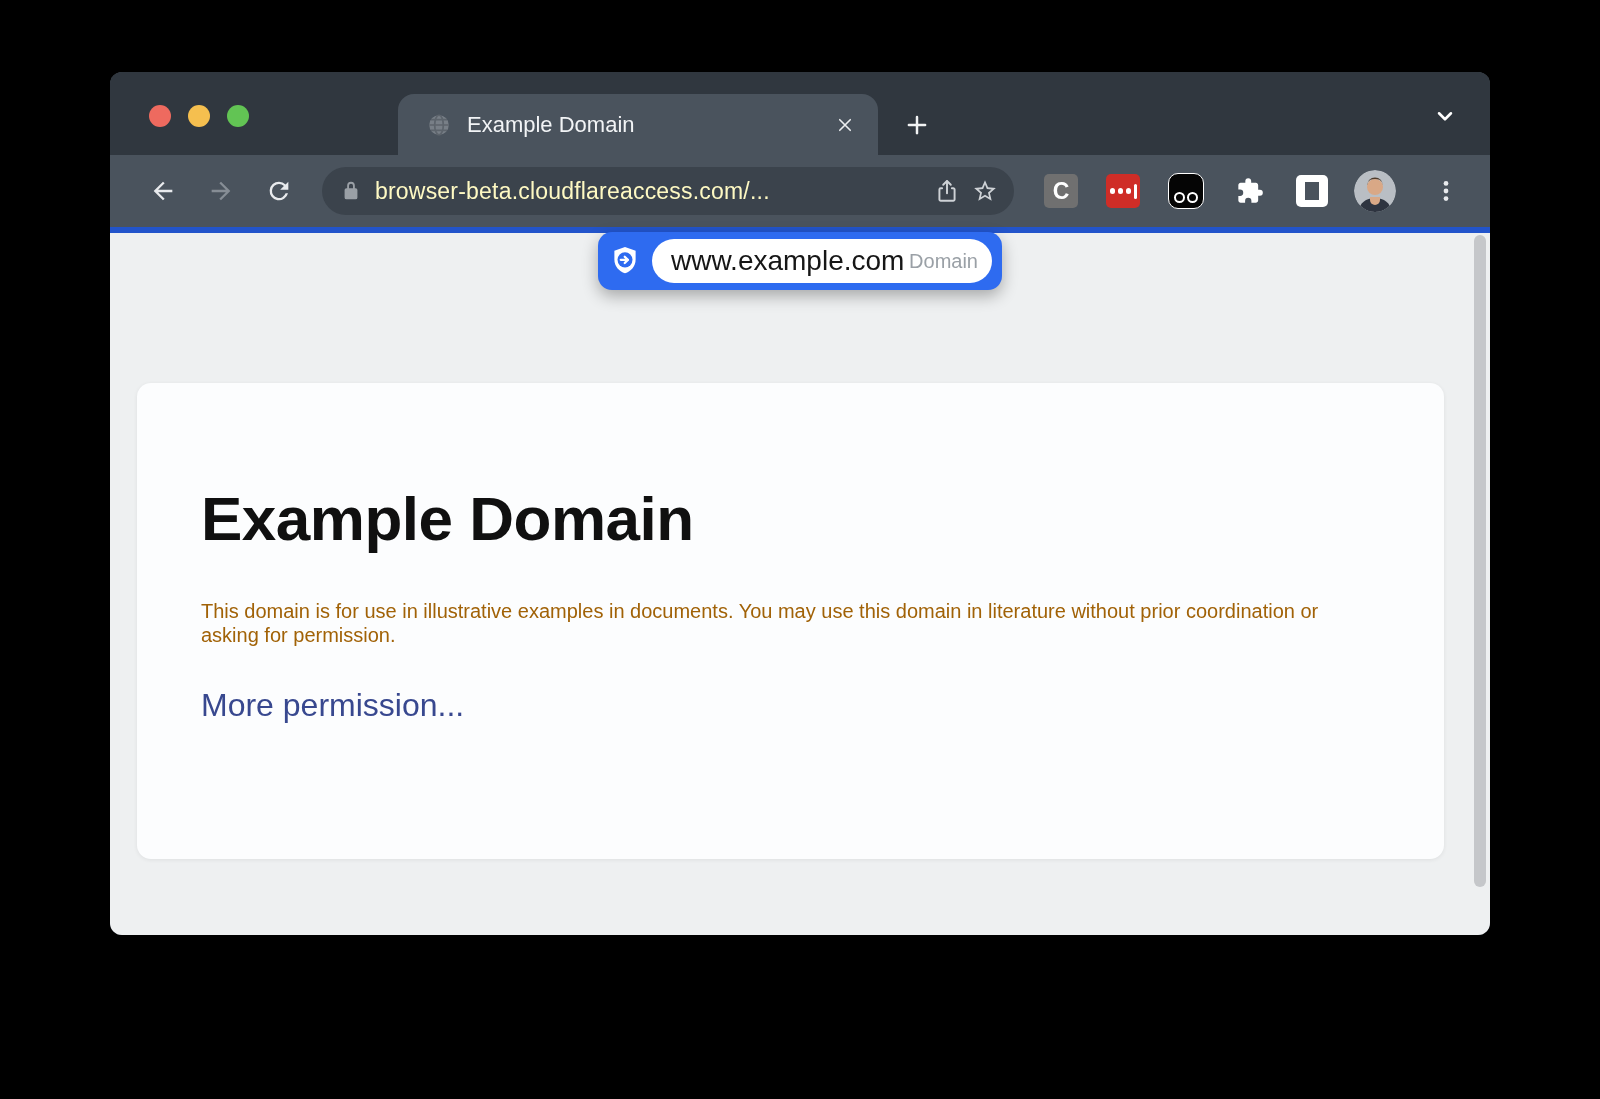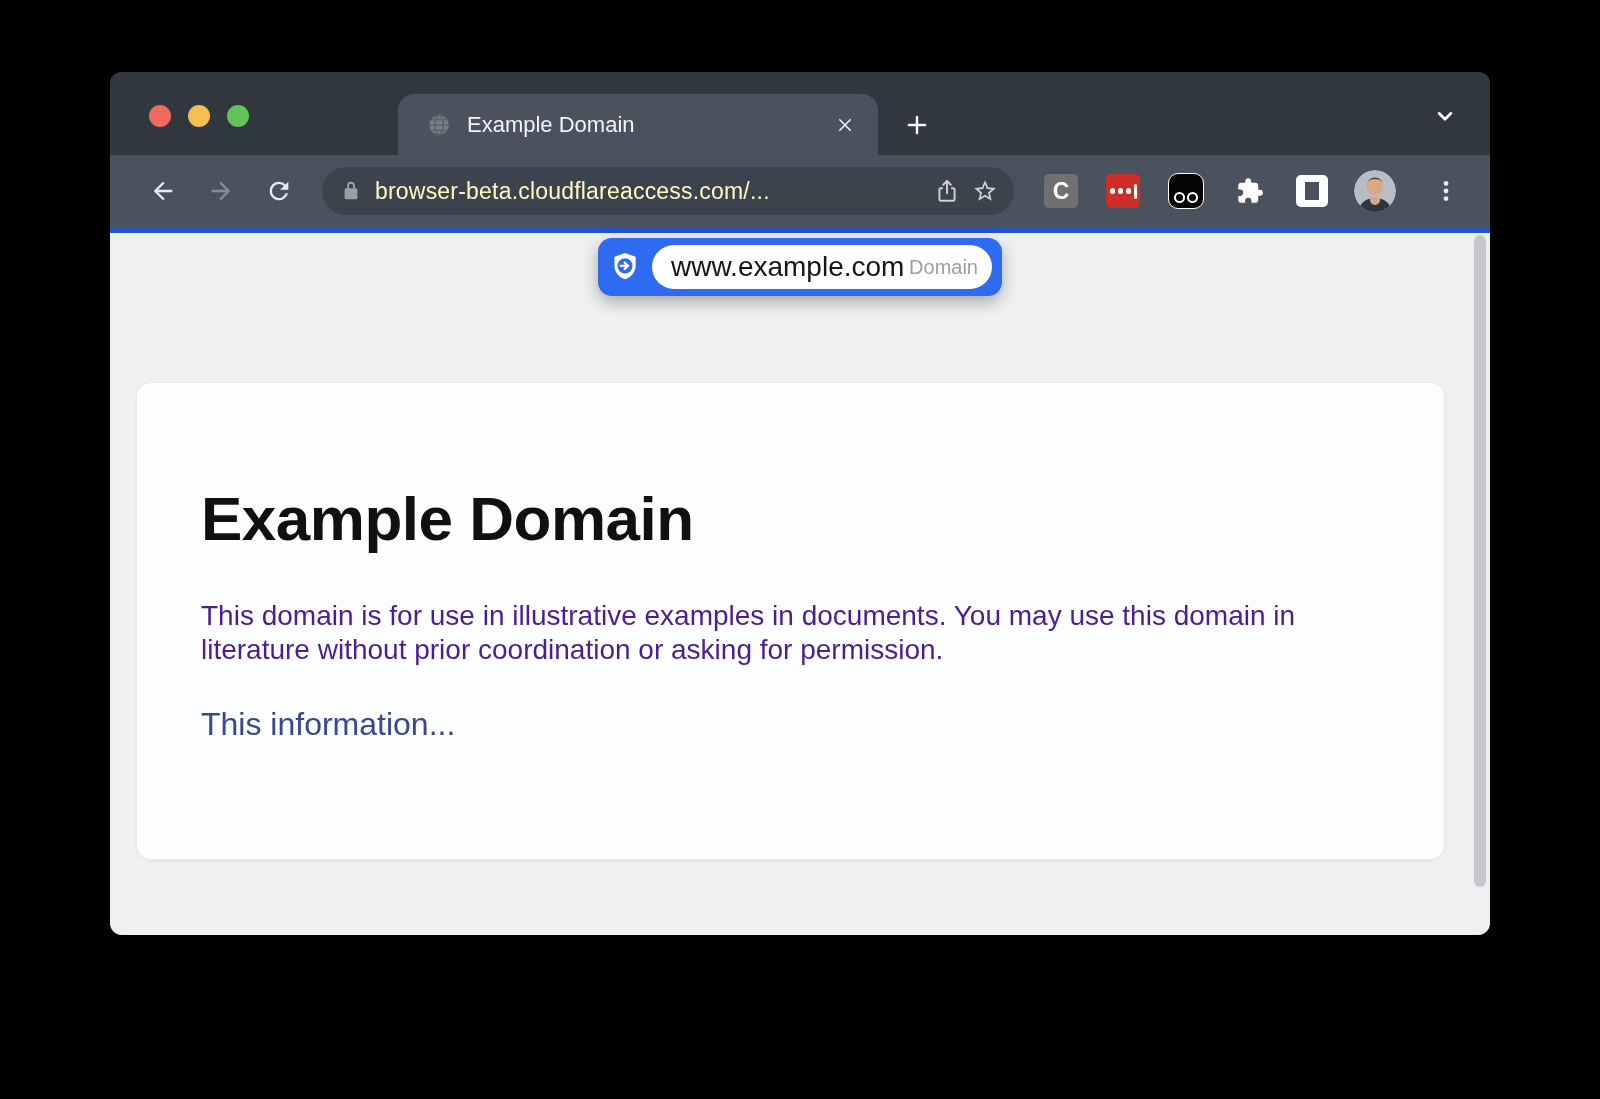--- a/index.html
+++ b/index.html
@@ -50,37 +50,37 @@
              display:flex; align-items:flex-end; justify-content:center; gap:2px; padding-bottom:5px; cursor:pointer; }
   .ext-blk .ring { width:11px; height:11px; border:2.5px solid #fff; border-radius:50%; }
   .ext-panel { width:32px; height:32px; background:#fff; border-radius:5px; position:relative; cursor:pointer; }
   .ext-panel .hole { position:absolute; left:9px; top:7px; width:14px; height:18px; background:#4a535d; }
 
   .avatar { margin-left:26px; width:42px; height:42px; border-radius:50%; overflow:hidden; cursor:pointer; flex:0 0 auto; }
   .menu-btn { margin-left:auto; width:36px; height:42px; }
 
   
   .strip { position:relative; height:6px; background:#2254cb; flex:0 0 auto; z-index:20; }
-  .widget { position:absolute; left:50%; top:11px; transform:translateX(-50%);
+  .widget { position:absolute; left:50%; top:5px; transform:translateX(-50%);
             width:404px; height:58px; background:#2e6bf0; border-radius:14px;
             display:flex; align-items:center; padding:0 10px 0 0;
             box-shadow:0 6px 16px rgba(0,0,0,0.30); cursor:pointer; }
   .widget .shield-wrap { width:54px; display:flex; align-items:center; justify-content:center; flex:0 0 auto; }
   .widget-pill { flex:1; height:44px; background:#fff; border-radius:22px;
                  display:flex; align-items:center; padding:0 14px 0 19px; }
   .widget-url { font-size:28px; color:#161616; white-space:nowrap; }
   .widget-expand { margin-left:auto; font-size:20px; color:#9aa0a6; cursor:pointer; }
 
   
   .content { position:relative; flex:1; background:#eef0f1; }
   .card { position:absolute; left:27px; top:150px; width:1307px; height:476px;
           background:#fcfdfe; border-radius:14px; box-shadow:0 1px 4px rgba(0,0,0,0.07);
           padding:102px 70px 0 64px; }
   .card h1 { font-size:62px; font-weight:bold; color:#101010; line-height:1.1; letter-spacing:-0.5px; }
-  .card p { margin-top:46px; max-width:1170px; font-size:28px; line-height:1.2; color:#4c1d95; }
+  .card p { margin-top:46px; max-width:1170px; font-size:20px; line-height:1.2; color:#a16207; }
   .card a { display:inline-block; margin-top:40px; font-size:32px; color:#38488f; text-decoration:none; cursor:pointer; }
 
   .scrollbar-thumb { position:absolute; right:4px; top:2px; width:12px; height:652px;
                      background:#c5c7ca; border-radius:7px; cursor:grab; }
 </style>
 </head>
 <body>
 
 <div class="stage">
   <div class="window">
@@ -221,19 +221,19 @@
           <span class="widget-url">www.example.com</span>
           <span class="widget-expand">Domain</span>
         </div>
       </div>
     </div>
 
     <div class="content">
       <div class="card">
         <h1>Example Domain</h1>
         <p>This domain is for use in illustrative examples in documents. You may use this domain in literature without prior coordination or asking for permission.</p>
-        <a>This information...</a>
+        <a>More permission...</a>
       </div>
       <div class="scrollbar-thumb"></div>
     </div>
 
   </div>
 </div>
 
 </body></html>

